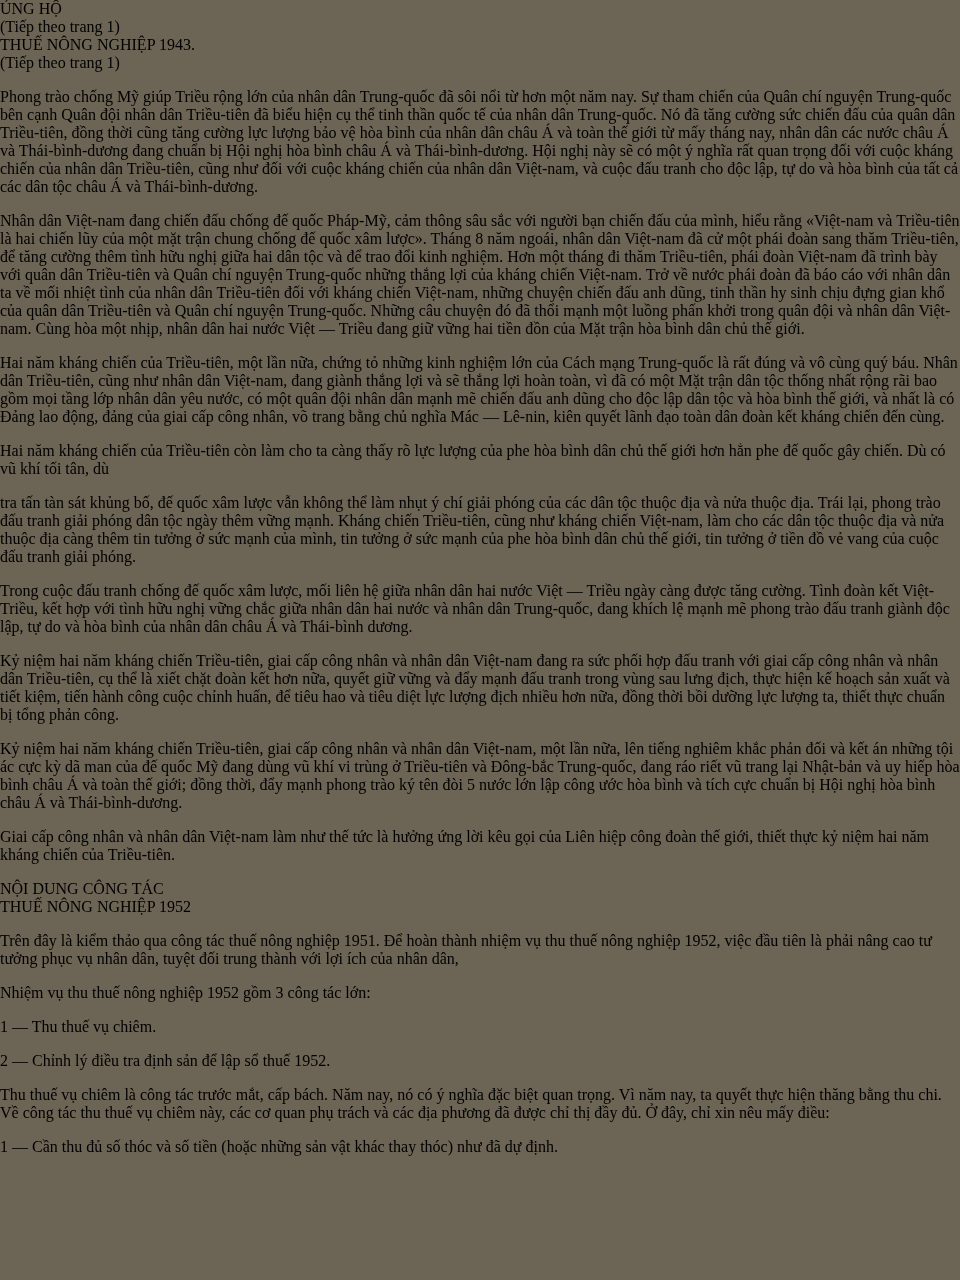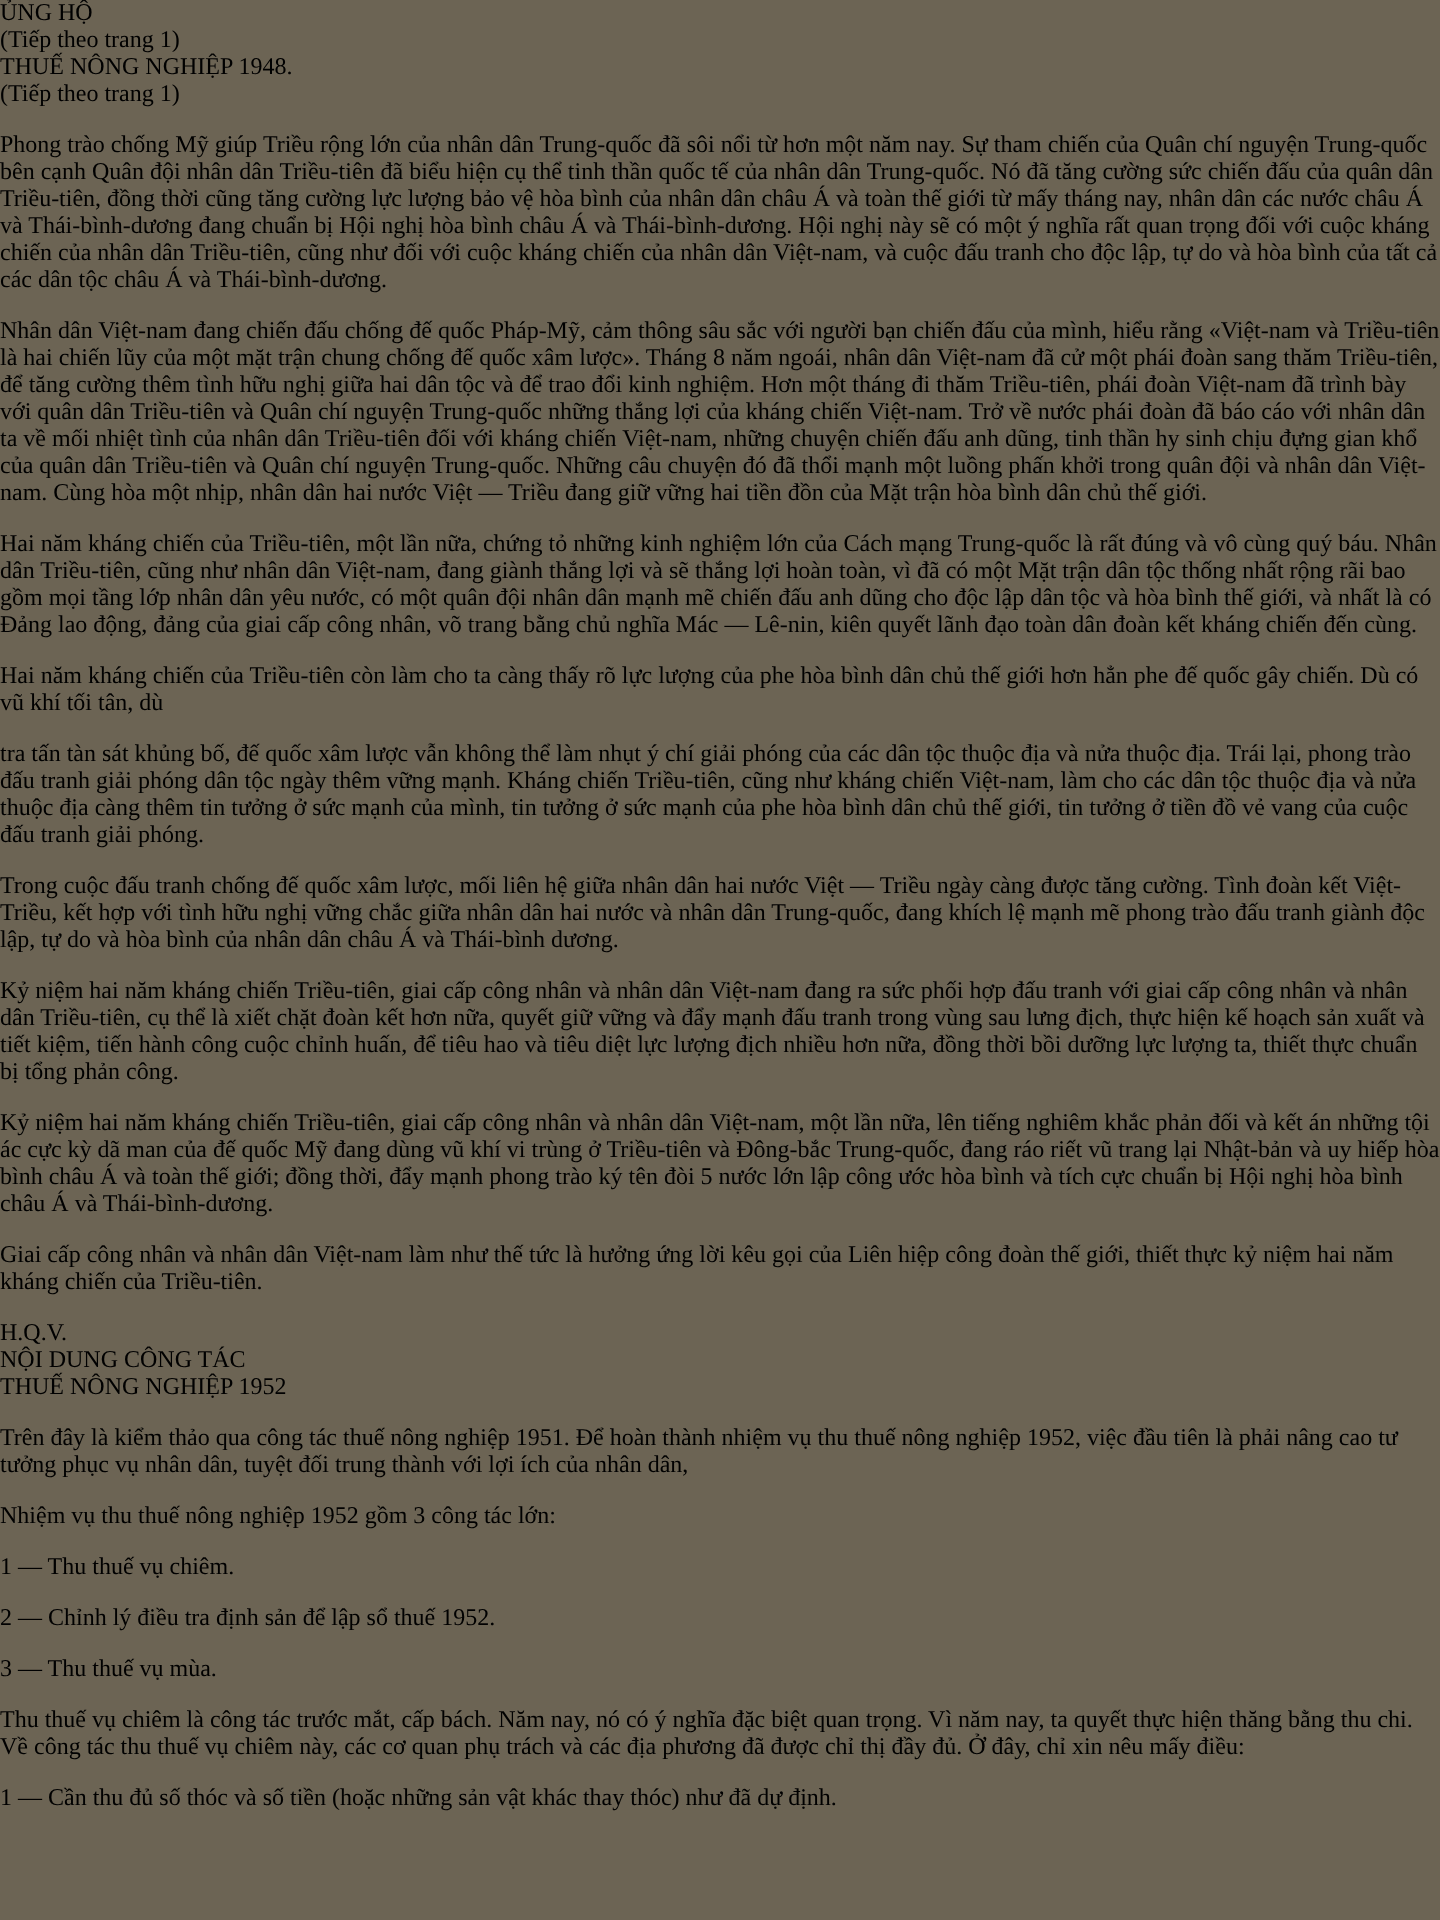--- a/index.html
+++ b/index.html
@@ -71,50 +71,48 @@
 <body>
 
 <div class="paper">
 
   <div class="abs hl-left">
     <div class="l1">ỦNG HỘ</div>
     <div class="hl-sub">(Tiếp theo trang 1)</div>
   </div>
 
   <div class="abs hl-right">
-    <div class="l1">THUẾ NÔNG NGHIỆP 1948.</div>
+    <div class="l1">THUẾ NÔNG NGHIỆP 1943.</div>
     <div class="hl-sub">(Tiếp theo trang 1)</div>
   </div>
 
   <div class="col c1">
     <p>Phong trào chống Mỹ giúp Triều rộng lớn của nhân dân Trung-quốc đã sôi nổi từ hơn một năm nay. Sự tham chiến của Quân chí nguyện Trung-quốc bên cạnh Quân đội nhân dân Triều-tiên đã biểu hiện cụ thể tinh thần quốc tế của nhân dân Trung-quốc. Nó đã tăng cường sức chiến đấu của quân dân Triều-tiên, đồng thời cũng tăng cường lực lượng bảo vệ hòa bình của nhân dân châu Á và toàn thế giới từ mấy tháng nay, nhân dân các nước châu Á và Thái-bình-dương đang chuẩn bị Hội nghị hòa bình châu Á và Thái-bình-dương. Hội nghị này sẽ có một ý nghĩa rất quan trọng đối với cuộc kháng chiến của nhân dân Triều-tiên, cũng như đối với cuộc kháng chiến của nhân dân Việt-nam, và cuộc đấu tranh cho độc lập, tự do và hòa bình của tất cả các dân tộc châu Á và Thái-bình-dương.</p>
     <p>Nhân dân Việt-nam đang chiến đấu chống đế quốc Pháp-Mỹ, cảm thông sâu sắc với người bạn chiến đấu của mình, hiểu rằng «Việt-nam và Triều-tiên là hai chiến lũy của một mặt trận chung chống đế quốc xâm lược». Tháng 8 năm ngoái, nhân dân Việt-nam đã cử một phái đoàn sang thăm Triều-tiên, để tăng cường thêm tình hữu nghị giữa hai dân tộc và để trao đổi kinh nghiệm. Hơn một tháng đi thăm Triều-tiên, phái đoàn Việt-nam đã trình bày với quân dân Triều-tiên và Quân chí nguyện Trung-quốc những thắng lợi của kháng chiến Việt-nam. Trở về nước phái đoàn đã báo cáo với nhân dân ta về mối nhiệt tình của nhân dân Triều-tiên đối với kháng chiến Việt-nam, những chuyện chiến đấu anh dũng, tinh thần hy sinh chịu đựng gian khổ của quân dân Triều-tiên và Quân chí nguyện Trung-quốc. Những câu chuyện đó đã thổi mạnh một luồng phấn khởi trong quân đội và nhân dân Việt-nam. Cùng hòa một nhịp, nhân dân hai nước Việt — Triều đang giữ vững hai tiền đồn của Mặt trận hòa bình dân chủ thế giới.</p>
     <p>Hai năm kháng chiến của Triều-tiên, một lần nữa, chứng tỏ những kinh nghiệm lớn của Cách mạng Trung-quốc là rất đúng và vô cùng quý báu. Nhân dân Triều-tiên, cũng như nhân dân Việt-nam, đang giành thắng lợi và sẽ thắng lợi hoàn toàn, vì đã có một Mặt trận dân tộc thống nhất rộng rãi bao gồm mọi tầng lớp nhân dân yêu nước, có một quân đội nhân dân mạnh mẽ chiến đấu anh dũng cho độc lập dân tộc và hòa bình thế giới, và nhất là có Đảng lao động, đảng của giai cấp công nhân, võ trang bằng chủ nghĩa Mác — Lê-nin, kiên quyết lãnh đạo toàn dân đoàn kết kháng chiến đến cùng.</p>
     <p>Hai năm kháng chiến của Triều-tiên còn làm cho ta càng thấy rõ lực lượng của phe hòa bình dân chủ thế giới hơn hẳn phe đế quốc gây chiến. Dù có vũ khí tối tân, dù</p>
   </div>
 
   <div class="col c2">
     <p class="noind">tra tấn tàn sát khủng bố, đế quốc xâm lược vẫn không thể làm nhụt ý chí giải phóng của các dân tộc thuộc địa và nửa thuộc địa. Trái lại, phong trào đấu tranh giải phóng dân tộc ngày thêm vững mạnh. Kháng chiến Triều-tiên, cũng như kháng chiến Việt-nam, làm cho các dân tộc thuộc địa và nửa thuộc địa càng thêm tin tưởng ở sức mạnh của mình, tin tưởng ở sức mạnh của phe hòa bình dân chủ thế giới, tin tưởng ở tiền đồ vẻ vang của cuộc đấu tranh giải phóng.</p>
     <p>Trong cuộc đấu tranh chống đế quốc xâm lược, mối liên hệ giữa nhân dân hai nước Việt — Triều ngày càng được tăng cường. Tình đoàn kết Việt-Triều, kết hợp với tình hữu nghị vững chắc giữa nhân dân hai nước và nhân dân Trung-quốc, đang khích lệ mạnh mẽ phong trào đấu tranh giành độc lập, tự do và hòa bình của nhân dân châu Á và Thái-bình dương.</p>
     <p>Kỷ niệm hai năm kháng chiến Triều-tiên, giai cấp công nhân và nhân dân Việt-nam đang ra sức phối hợp đấu tranh với giai cấp công nhân và nhân dân Triều-tiên, cụ thể là xiết chặt đoàn kết hơn nữa, quyết giữ vững và đẩy mạnh đấu tranh trong vùng sau lưng địch, thực hiện kế hoạch sản xuất và tiết kiệm, tiến hành công cuộc chỉnh huấn, để tiêu hao và tiêu diệt lực lượng địch nhiều hơn nữa, đồng thời bồi dưỡng lực lượng ta, thiết thực chuẩn bị tổng phản công.</p>
     <p>Kỷ niệm hai năm kháng chiến Triều-tiên, giai cấp công nhân và nhân dân Việt-nam, một lần nữa, lên tiếng nghiêm khắc phản đối và kết án những tội ác cực kỳ dã man của đế quốc Mỹ đang dùng vũ khí vi trùng ở Triều-tiên và Đông-bắc Trung-quốc, đang ráo riết vũ trang lại Nhật-bản và uy hiếp hòa bình châu Á và toàn thế giới; đồng thời, đẩy mạnh phong trào ký tên đòi 5 nước lớn lập công ước hòa bình và tích cực chuẩn bị Hội nghị hòa bình châu Á và Thái-bình-dương.</p>
     <p>Giai cấp công nhân và nhân dân Việt-nam làm như thế tức là hưởng ứng lời kêu gọi của Liên hiệp công đoàn thế giới, thiết thực kỷ niệm hai năm kháng chiến của Triều-tiên.</p>
-    <div class="sig">H.Q.V.</div>
   </div>
 
   <div class="col c3">
     <div class="subhead">
       <div>NỘI DUNG CÔNG TÁC</div>
       <div>THUẾ NÔNG NGHIỆP 1952</div>
     </div>
     <p>Trên đây là kiểm thảo qua công tác thuế nông nghiệp 1951. Để hoàn thành nhiệm vụ thu thuế nông nghiệp 1952, việc đầu tiên là phải nâng cao tư tưởng phục vụ nhân dân, tuyệt đối trung thành với lợi ích của nhân dân,</p>
     <p>Nhiệm vụ thu thuế nông nghiệp 1952 gồm 3 công tác lớn:</p>
     <p class="li">1 — Thu thuế vụ chiêm.</p>
     <p class="li">2 — Chỉnh lý điều tra định sản để lập sổ thuế 1952.</p>
-    <p class="li">3 — Thu thuế vụ mùa.</p>
     <p>Thu thuế vụ chiêm là công tác trước mắt, cấp bách. Năm nay, nó có ý nghĩa đặc biệt quan trọng. Vì năm nay, ta quyết thực hiện thăng bằng thu chi. Về công tác thu thuế vụ chiêm này, các cơ quan phụ trách và các địa phương đã được chỉ thị đầy đủ. Ở đây, chỉ xin nêu mấy điều:</p>
     <p class="li">1 — Cần thu đủ số thóc và số tiền (hoặc những sản vật khác thay thóc) như đã dự định.</p>
 
   </div>
 
   <div class="abs sep" style="left:252px;top:991px;width:226px;"></div>
   <div class="abs sep" style="left:490px;top:987px;width:66px;"></div>
   <div class="abs sep" style="left:574px;top:987px;width:152px;"></div>
 
   <div class="abs tear-base"></div>

